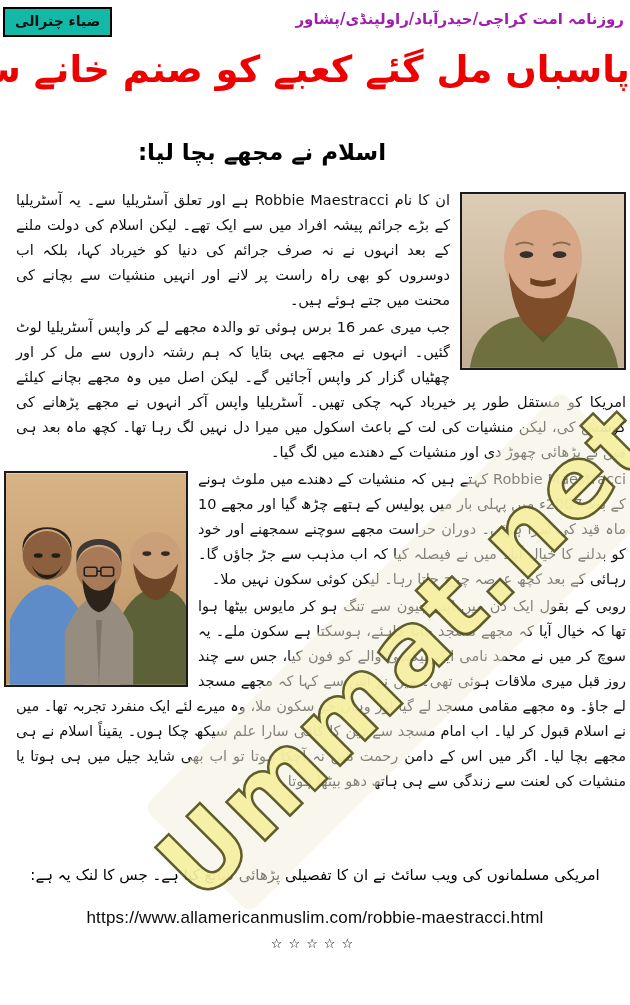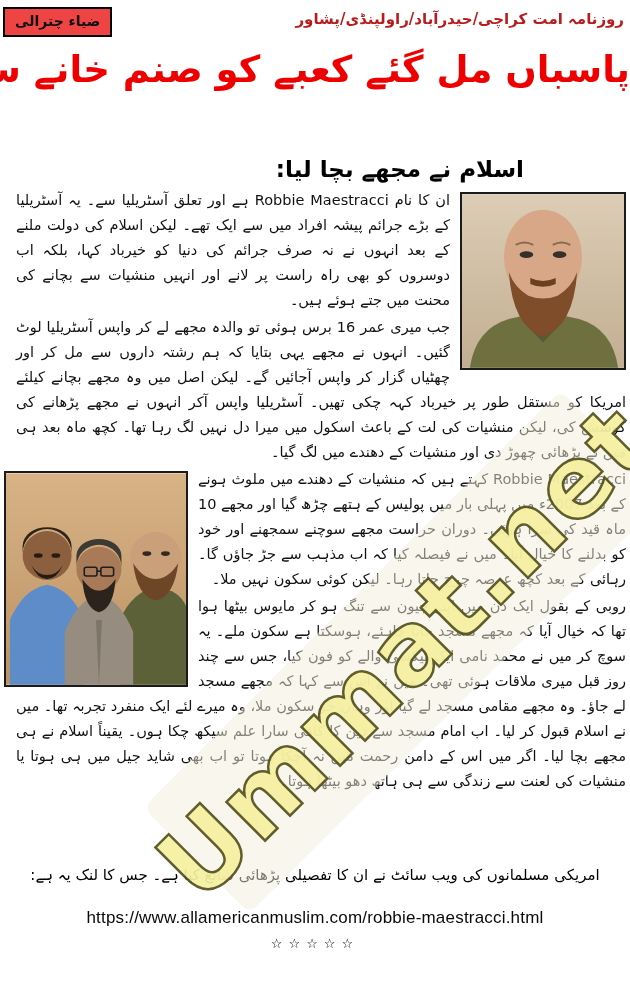--- a/index.html
+++ b/index.html
@@ -10,32 +10,32 @@
   }
   
   .badge{
     position:absolute;left:3px;top:7px;
     border:2px solid #000;padding:3px 10px;
     font-size:14px;font-weight:bold;direction:rtl;
     background:#e9eed6;line-height:1.4;
   }
   .masthead{
     position:absolute;right:6px;top:10px;
-    direction:rtl;font-size:15px;font-weight:bold;color:#b91c1c;
+    direction:rtl;font-size:15px;font-weight:bold;color:#a21caf;
   }
   
   .headline{
     position:absolute;top:48px;left:0;width:630px;
     text-align:center;direction:rtl;
     font-size:37px;font-weight:bold;color:#ee0000;
     line-height:1.2;white-space:nowrap;
   }
   .subheadline{
-    position:absolute;top:156px;left:0;width:524px;
-    text-align:right;direction:rtl;
+    position:absolute;top:139px;left:0;width:524px;
+    text-align:center;direction:rtl;
     font-size:23px;font-weight:bold;color:#000;
   }
   
   .article{
     position:absolute;top:188px;left:4px;right:4px;height:676px;
     overflow:hidden;direction:rtl;
     font-size:14.5px;line-height:25px;text-align:justify;
   }
   .article p{margin:0 0 2px 12px;}
   .photo{border:2px solid #1b1b1b;box-sizing:border-box;display:block;}
@@ -63,21 +63,21 @@
     margin-top:24px;font-family:"Liberation Sans",sans-serif;
     font-size:17px;color:#0a0a0a;letter-spacing:0.2px;
   }
   .stars{margin-top:8px;font-size:13px;letter-spacing:6px;color:#000;}
 </style>
 </head>
 <body>
 
 <div class="page">
 
-  <div class="badge" style="background-color: #ef4444;">ضیاء چترالی</div>
+  <div class="badge" style="background-color: #14b8a6;">ضیاء چترالی</div>
   <div class="masthead">روزنامہ امت کراچی/حیدرآباد/راولپنڈی/پشاور</div>
 
   <div class="headline" style="color: rgb(238, 0, 0);">پاسباں مل گئے کعبے کو صنم خانے سے</div>
   <div class="subheadline">اسلام نے مجھے بچا لیا:</div>
 
   <div class="article">
 
     <svg class="photo photo-right" viewBox="0 0 166 178" aria-hidden="true">
       <defs>
         <linearGradient id="bg1" x1="0" y1="0" x2="0" y2="1">

